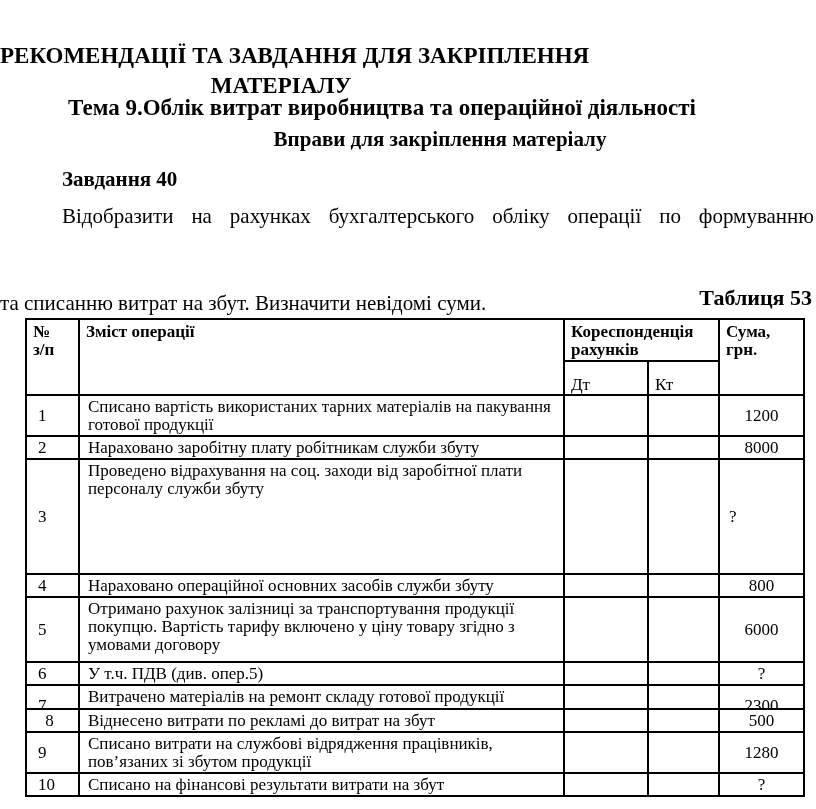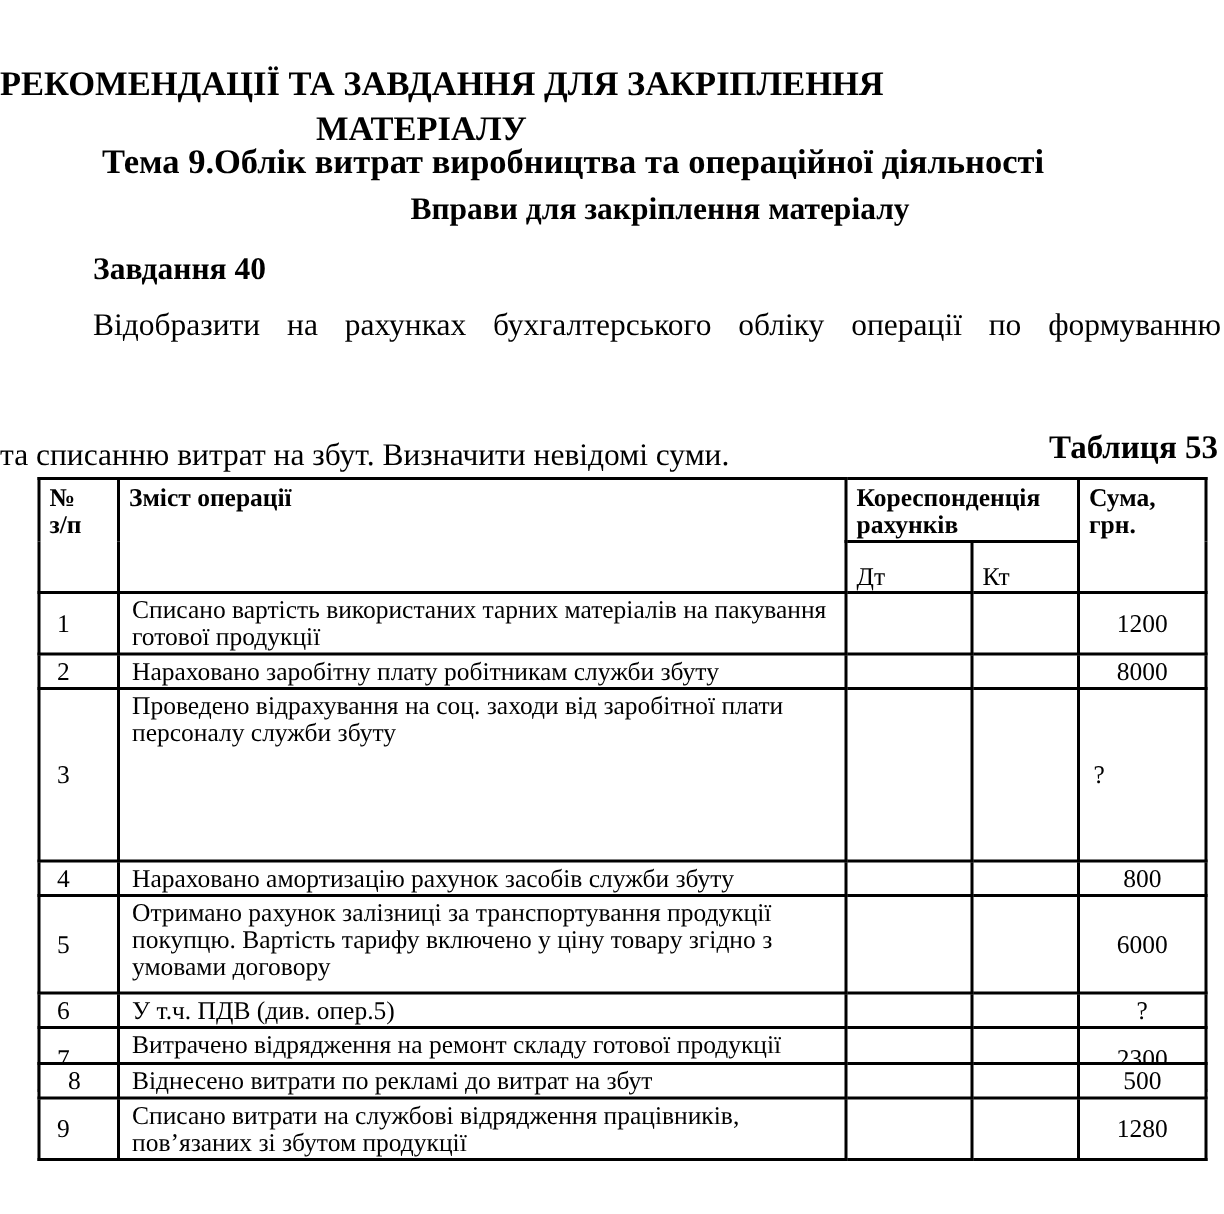--- a/index.html
+++ b/index.html
@@ -122,42 +122,42 @@
       </tr>
       <tr style="height: 115px;">
         <td class="num">3</td>
         <td class="content">Проведено відрахування на соц. заходи від заробітної плати персоналу служби збуту</td>
         <td class="dt"></td>
         <td class="kt"></td>
         <td class="sum sum-left">?</td>
       </tr>
       <tr style="height: 21px;">
         <td class="num">4</td>
-        <td class="content">Нараховано амортизацію рахунок засобів служби збуту</td>
+        <td class="content">Нараховано операційної основних засобів служби збуту</td>
         <td class="dt"></td>
         <td class="kt"></td>
         <td class="sum">800</td>
       </tr>
       <tr style="height: 65px;">
         <td class="num">5</td>
         <td class="content">Отримано рахунок залізниці за транспортування продукції покупцю. Вартість тарифу включено у ціну товару згідно з умовами договору</td>
         <td class="dt"></td>
         <td class="kt"></td>
         <td class="sum">6000</td>
       </tr>
       <tr style="height: 23px;">
         <td class="num">6</td>
         <td class="content">У т.ч. ПДВ (див. опер.5)</td>
         <td class="dt"></td>
         <td class="kt"></td>
         <td class="sum">?</td>
       </tr>
       <tr style="height: 42px;">
         <td class="num">7</td>
-        <td class="content">Витрачено відрядження на ремонт складу готової продукції</td>
+        <td class="content">Витрачено матеріалів на ремонт складу готової продукції</td>
         <td class="dt"></td>
         <td class="kt"></td>
         <td class="sum">2300</td>
       </tr>
     </tbody>
 </table>
 
 <table class="t2">
   <colgroup>
     <col style="width:53px">
@@ -174,14 +174,21 @@
         <td class="kt"></td>
         <td class="sum">500</td>
       </tr>
       <tr style="height: 38px;">
         <td class="num">9</td>
         <td class="content">Списано витрати на службові відрядження працівників, пов’язаних зі збутом продукції</td>
         <td class="dt"></td>
         <td class="kt"></td>
         <td class="sum">1280</td>
       </tr>
+      <tr style="height: 22px;">
+        <td class="num">10</td>
+        <td class="content">Списано на фінансові результати витрати на збут</td>
+        <td class="dt"></td>
+        <td class="kt"></td>
+        <td class="sum">?</td>
+      </tr>
     </tbody>
 </table>
 
 </body></html>

